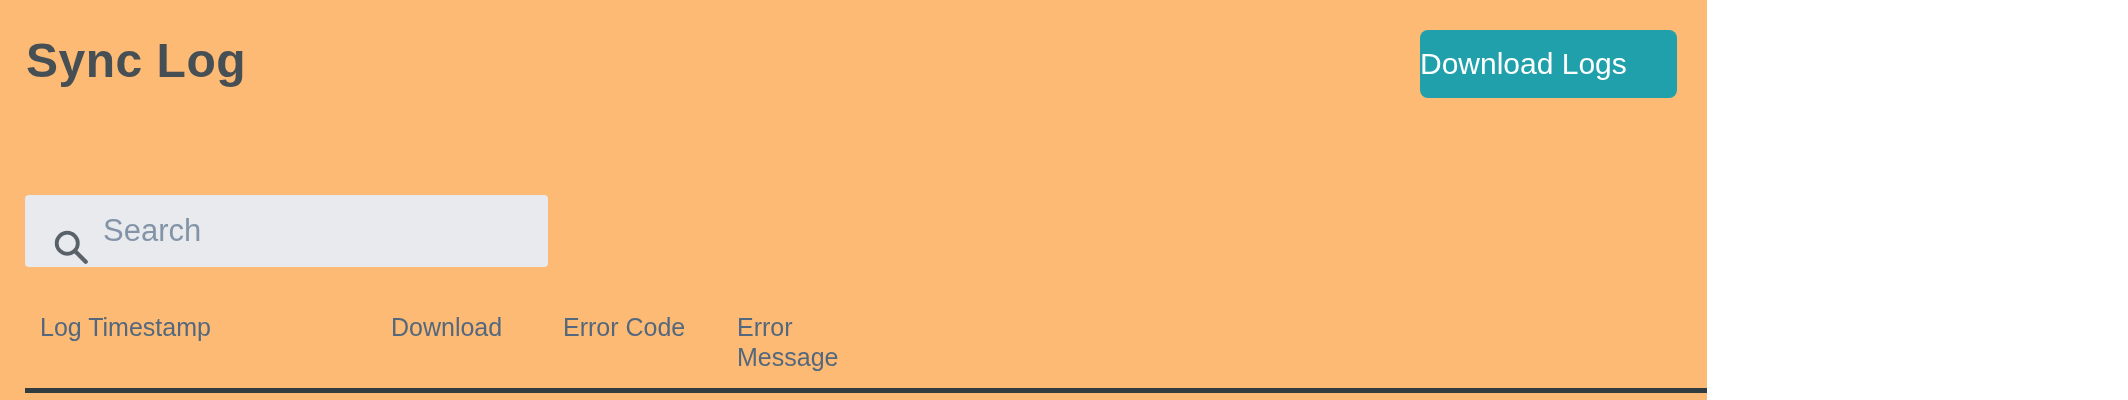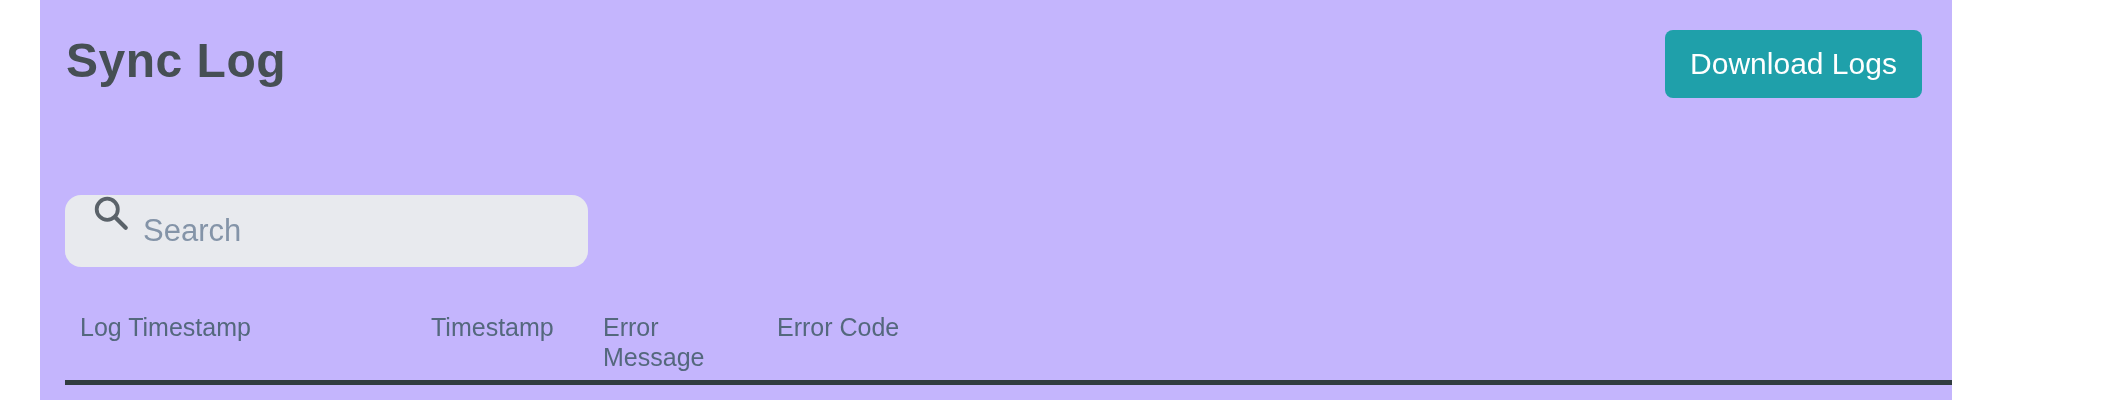--- a/index.html
+++ b/index.html
@@ -3,25 +3,24 @@
 <meta charset="utf-8">
 <style>
   * { margin: 0; padding: 0; box-sizing: border-box; }
 
   html, body {
     font-family: "Liberation Sans", "DejaVu Sans", sans-serif;
   }
 
   .page {
     position: relative;
-    width: 1912px;
+    width: 1707px;
     height: 400px;
-    background: #c4b5fd;
+    background: #fdba74;
     overflow: hidden;
-    margin-left: 40px;
   }
 
   .page-title {
     position: absolute;
     left: 26px;
     top: 32px;
     font-size: 48px;
     font-weight: 600;
     letter-spacing: 0.5px;
     color: #464f54;
@@ -35,34 +34,33 @@
     width: 257px;
     height: 68px;
     background: #1fa0aa;
     border: none;
     border-radius: 8px;
     color: #ffffff;
     font-size: 30px;
     font-family: "Liberation Sans", "DejaVu Sans", sans-serif;
     display: flex;
     align-items: center;
-    justify-content: center;
     cursor: pointer;
   }
 
   .search-box {
     position: absolute;
     left: 25px;
     top: 195px;
     width: 523px;
     height: 72px;
     background: #e8eaee;
-    border-radius: 16px;
+    border-radius: 4px;
     display: flex;
-    align-items: flex-start;
+    align-items: flex-end;
   }
 
   .search-icon {
     margin-left: 28px;
     width: 38px;
     height: 38px;
     flex: 0 0 auto;
     display: block;
   }
 
@@ -87,21 +85,21 @@
     position: absolute;
     left: 25px;
     top: 312px;
     width: 2088px;
     display: grid;
     grid-template-columns: 366px 172px 174px 350px 348px 347px 1fr;
     align-items: start;
     font-size: 25px;
     line-height: 30px;
     color: #54687d;
-    padding-bottom: 8px;
+    padding-bottom: 16px;
     border-bottom: 5px solid #303c40;
   }
 
   .col-header { white-space: nowrap; }
   .col-header.first { padding-left: 15px; }
   .col-header.wrap {
     white-space: normal;
     max-width: 130px;
   }
 </style>
@@ -119,18 +117,18 @@
   <div class="search-box">
     <svg class="search-icon" viewBox="0 0 36 36" fill="none" xmlns="http://www.w3.org/2000/svg">
       <circle cx="13.5" cy="13.5" r="10" stroke="#5a6269" stroke-width="3.6"></circle>
       <line x1="21" y1="21" x2="31" y2="31" stroke="#5a6269" stroke-width="4" stroke-linecap="round"></line>
     </svg>
     <input class="search-input" type="text" placeholder="Search" style="">
   </div>
 
   <div class="log-table-header">
     <div class="col-header first">Log Timestamp</div>
-    <div class="col-header">Timestamp</div>
+    <div class="col-header">Download</div>
+    <div class="col-header">Error Code</div>
     <div class="col-header wrap">Error Message</div>
-    <div class="col-header">Error Code</div>
   </div>
 
 </div>
 
 </body></html>

